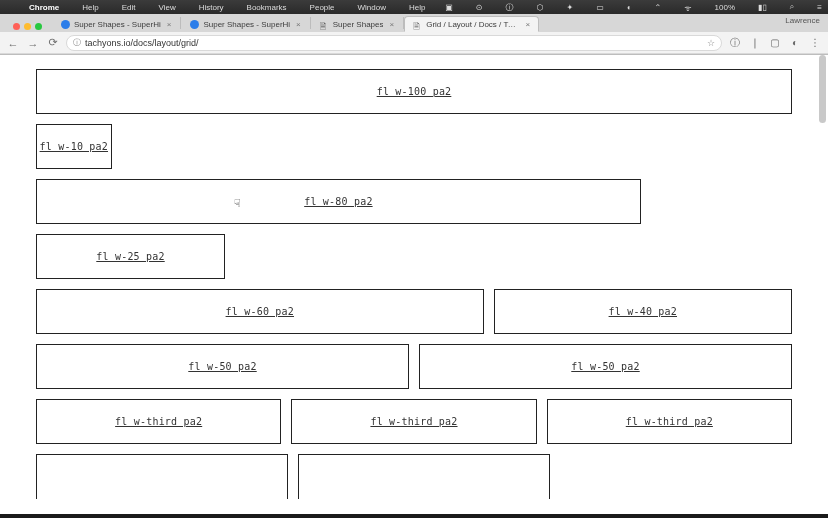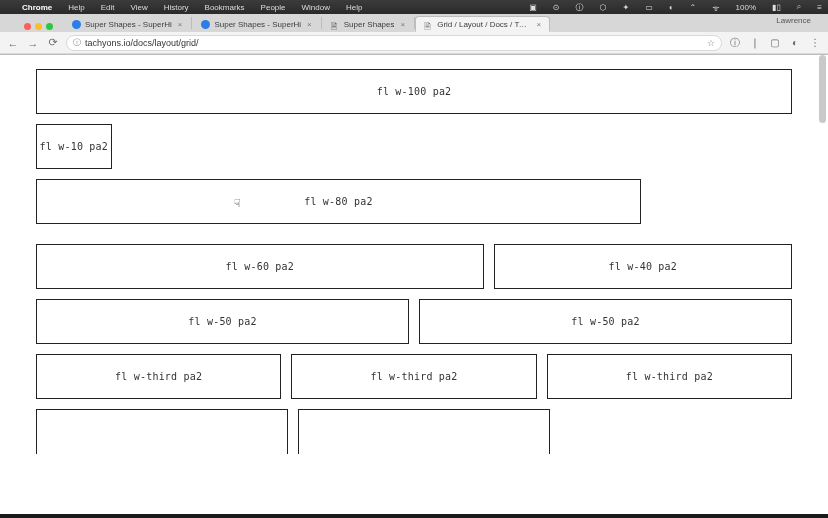--- a/index.html
+++ b/index.html
@@ -1,55 +1,55 @@
 <!DOCTYPE html>
 <html><head>
 <meta charset="utf-8">
 <style>
   * { box-sizing: border-box; margin: 0; padding: 0; }
   html, body { width: 828px; height: 518px; overflow: hidden; font-family: -apple-system, BlinkMacSystemFont, "Segoe UI", Helvetica, Arial, sans-serif; }
   body { background: #fff; }
 
   
   .menubar { height: 14px; background: linear-gradient(#3b3b3b,#2a2a2a); color: #ddd; display: flex; align-items: center; font-size: 8px; padding: 0 6px; justify-content: space-between; }
-  .menubar-left, .menubar-right { display: flex; align-items: center; gap: 16px; }
+  .menubar-left, .menubar-right { display: flex; align-items: center; gap: 23px; }
   .menubar-left .apple { font-size: 9px; color: #ddd; }
   .menubar-left .appname { font-weight: 700; color: #fff; }
   .menubar-left span, .menubar-right span { color: #ddd; }
   .menubar-right span { font-size: 8px; }
 
   
   .chrome-top { background: #d7d7d7; border-bottom: 1px solid #bdbdbd; }
-  .tabstrip { height: 18px; display: flex; align-items: flex-end; padding-left: 24px; font-size: 8px; color: #3c3c3c; position: relative; }
+  .tabstrip { height: 18px; display: flex; align-items: flex-end; padding-left: 13px; font-size: 8px; color: #3c3c3c; position: relative; }
   .traffic { display: flex; gap: 4px; align-items: center; margin-right: 10px; position: relative; top: -2px;}
   .tl { width: 7px; height: 7px; border-radius: 50%; }
   .tl.red { background:#ff5f57; } .tl.yel{ background:#febc2e;} .tl.grn{background:#28c840;}
   .tab { height: 16px; display: flex; align-items: center; gap: 4px; padding: 0 8px; border-radius: 4px 4px 0 0; border:1px solid transparent; max-width: 135px; position: relative;}
   .tab.inactive { background: #d7d7d7; }
   .tab.active { background: #f3f3f3; border:1px solid #bdbdbd; border-bottom-color:#f3f3f3; }
   .tab .fav { width:9px;height:9px;border-radius:50%; background:#2b7de9; display:inline-block; flex:0 0 auto;}
   .tab .fav.doc { background:none; }
   .tab .ttl { white-space: nowrap; overflow:hidden; text-overflow: ellipsis; max-width: 95px; }
   .tab .close { font-size:8px; color:#777; margin-left:2px;}
   .tab-sep { width:1px;height:12px;background:#bcbcbc; align-self:center;}
-  .profile-name { position:absolute; right:17px; top:2px; font-size:8px; color:#555; }
+  .profile-name { position:absolute; right:8px; top:2px; font-size:8px; color:#555; }
 
   .toolbar { height: 22px; background: #f3f3f3; display:flex; align-items:center; padding: 0 6px; gap:6px; font-size:9px; color:#5a5a5a; border-bottom:1px solid #d9d9d9;}
   .navbtn { width:14px; text-align:center; color:#6a6a6a; font-size:11px;}
   .omnibox { flex:1; height:16px; background:#fff; border:1px solid #d9d9d9; border-radius:9px; display:flex; align-items:center; padding:0 6px; gap:4px; color:#333; font-size:9px;}
   .omnibox .lock { color:#8a8a8a; font-size:8px;}
   .omnibox .url { flex:1; white-space:nowrap; overflow:hidden; text-overflow:ellipsis;}
   .omnibox .star { color:#8a8a8a; font-size:9px;}
   .rbtn { width:14px; text-align:center; color:#6a6a6a; font-size:10px;}
 
   
   .viewport { position: relative; height: calc(518px - 14px - 18px - 22px); background:#fff; overflow:hidden; }
   .page { padding: 14px 36px 0 36px; font-family: Consolas, Menlo, Monaco, monospace; font-size:10px; color:#333; }
   .row { display:flex; gap:10px; margin-bottom:10px; }
-  .cell { border:1px solid #222; height:45px; display:flex; align-items:center; justify-content:center; letter-spacing:0.2px; }
+  .cell { border:1px solid #222; height:45px; display:flex; align-items:center; justify-content:center; letter-spacing:0.2px;text-decoration:underline; }
   .w100{width:100%} .w90{width:90%} .w10{width:10%} .w80{width:80%} .w20{width:20%}
   .w75{width:75%} .w25{width:25%} .w70{width:70%} .w30{width:30%} .w60{width:60%} .w40{width:40%}
   .w50{width:50%} .wthird{width:33.3333%}
 
   .cursor { position:absolute; left:234px; top:142px; font-size:11px; color:#333; pointer-events:none; text-shadow:0 0 2px #fff;}
   .vscroll { position:absolute; right:2px; top:0; width:7px; height:68px; background:#c9c9c9; border-radius:4px; }
 
   .bottombar { position:absolute; bottom:0; left:0; right:0; height:4px; background:#1a1a1a; }
 </style>
 </head>
@@ -149,20 +149,23 @@
       <div class="cell w10">
           <span>fl w-10 pa2</span>
         </div>
     </div>
     <div class="row">
       <div class="cell w80">
           <span>fl w-80 pa2</span>
         </div>
     </div>
     <div class="row">
+      <div class="cell w25">
+          <span>fl w-25 pa2</span>
+        </div>
     </div>
     <div class="row">
       <div class="cell w60">
           <span>fl w-60 pa2</span>
         </div>
       <div class="cell w40">
           <span>fl w-40 pa2</span>
         </div>
     </div>
     <div class="row">

